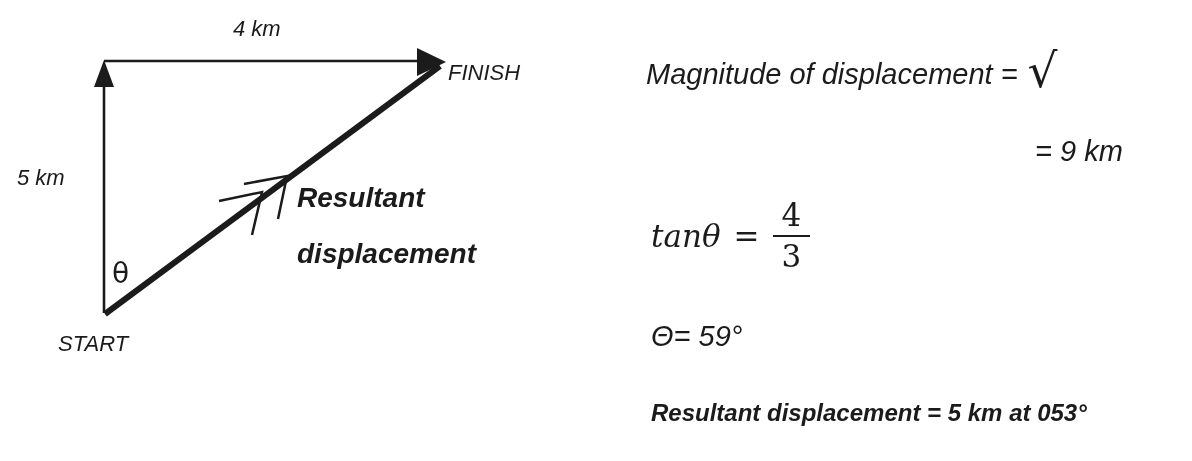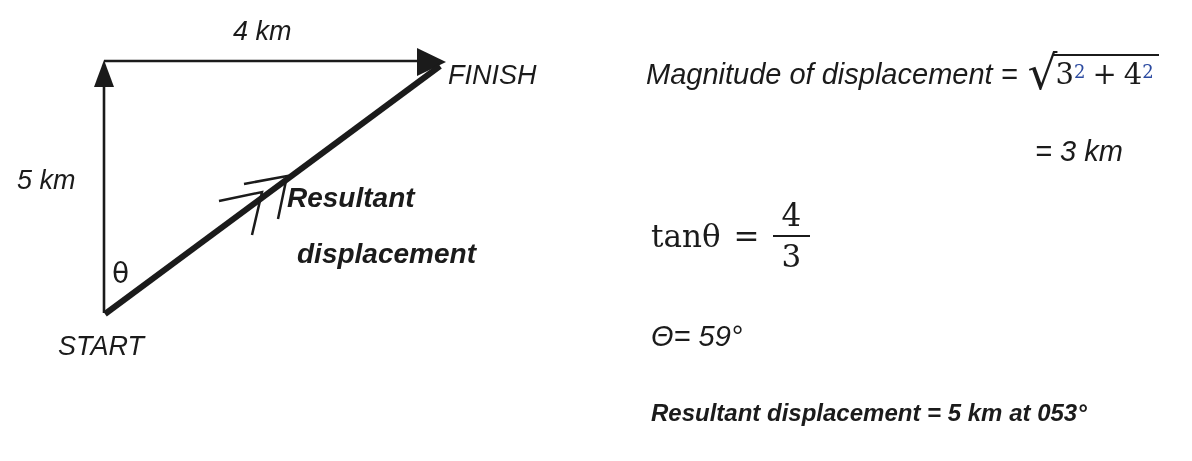--- a/index.html
+++ b/index.html
@@ -4,39 +4,39 @@
 <style>
   :root { --ink:#1b1b1b; --accent:#2b4aa0; }
   * { margin:0; padding:0; box-sizing:border-box; }
   html,body { background:#ffffff; }
   body {
     width:1192px; height:461px; position:relative; overflow:hidden;
     font-family:"Liberation Sans","DejaVu Sans",sans-serif; color:var(--ink);
   }
   #vector-svg { position:absolute; left:0; top:0; }
 
-  .dlabel { position:absolute; font-style:italic; font-size:27px; line-height:1.15; white-space:nowrap; }
+  .dlabel { position:absolute; font-style:italic; font-size:22px; line-height:1.15; white-space:nowrap; }
   .dlabel.bold { font-weight:bold; font-size:28px; }
   .theta { position:absolute; font-size:28px; font-style:normal; font-family:"DejaVu Sans",sans-serif; }
 
   .sol-line { position:absolute; white-space:nowrap; font-style:italic; font-size:29px; line-height:1.3; }
   .sol-line.bold { font-weight:bold; font-size:24px; }
 
   
-  .l1 { display:flex; align-items:flex-end; }
+  .l1 { display:flex; align-items:center; }
   .l1 .prefix { margin-top:7px; }
   .sqrt { display:flex; align-items:flex-start; font-family:"DejaVu Serif","Liberation Serif",serif; font-style:normal; }
   .rad-sign { font-size:47px; line-height:0.86; }
   .radicand { border-top:2.5px solid var(--ink); margin-left:-5px; margin-top:1px; padding:3px 5px 0 3px; font-size:29px; line-height:1.1; }
   .radicand sup { font-size:18px; color:var(--accent); vertical-align:6px; }
   .radicand .plus { margin:0 7px; }
 
   
   .l3 { display:flex; align-items:center; gap:13px; font-family:"DejaVu Serif","Liberation Serif",serif; font-size:31px; font-style:normal; }
-  .l3 .lhs { }
+  .l3 .lhs { font-style:italic; }
   .frac { display:inline-flex; flex-direction:column; align-items:center; line-height:1.25; }
   .frac .num { padding:0 9px; }
   .frac .den { border-top:2.5px solid var(--ink); padding:0 9px; }
 </style>
 </head>
 <body>
 
 <svg id="vector-svg" width="600" height="461" viewBox="0 0 600 461">
 
   <line x1="104" y1="313" x2="104" y2="82" stroke="#1b1b1b" stroke-width="2.6"></line>
@@ -49,35 +49,34 @@
 
   <polyline points="219,201 262,192 252,235" fill="none" stroke="#1b1b1b" stroke-width="2.5"></polyline>
   <polyline points="244,184 287,176 278,219" fill="none" stroke="#1b1b1b" stroke-width="2.5"></polyline>
 </svg>
 
 <div class="dlabel" style="left:233px; top:16px;">4 km</div>
 <div class="dlabel" style="left:448px; top:60px;">FINISH</div>
 <div class="dlabel" style="left:17px;  top:165px;">5 km</div>
 <div class="theta" style="left:112px; top:257px;">θ</div>
 <div class="dlabel" style="left:58px;  top:319px;margin-top:12px;">START</div>
-<div class="dlabel bold" style="left:287px; top:182px;">Resultant</div>
+<div class="dlabel bold" style="left:297px; top:182px;">Resultant</div>
 <div class="dlabel bold" style="left:297px; top:238px;">displacement</div>
 
 <div>
 
   <div class="sol-line l1" style="left:646px; top:49px;">
     <span class="prefix">Magnitude of displacement =</span>
     <span class="prefix" style="width:10px;"></span>
     <span class="sqrt">
       <span class="rad-sign">√</span>
-      <span class="radicand"><span>3</span><sup>2</sup><span class="plus">+</span><span>4</span><sup>2</sup></span>
     </span>
   </div>
 
-  <div class="sol-line" style="left:1035px; top:133px;">= 3 km</div>
+  <div class="sol-line" style="left:1035px; top:133px;">= 9 km</div>
 
   <div class="sol-line l3" style="left:651px; top:196px;">
     <span class="lhs">tanθ</span>
     <span>=</span>
     <span class="frac">
       <span class="num">4</span>
       <span class="den">3</span>
     </span>
   </div>
 

